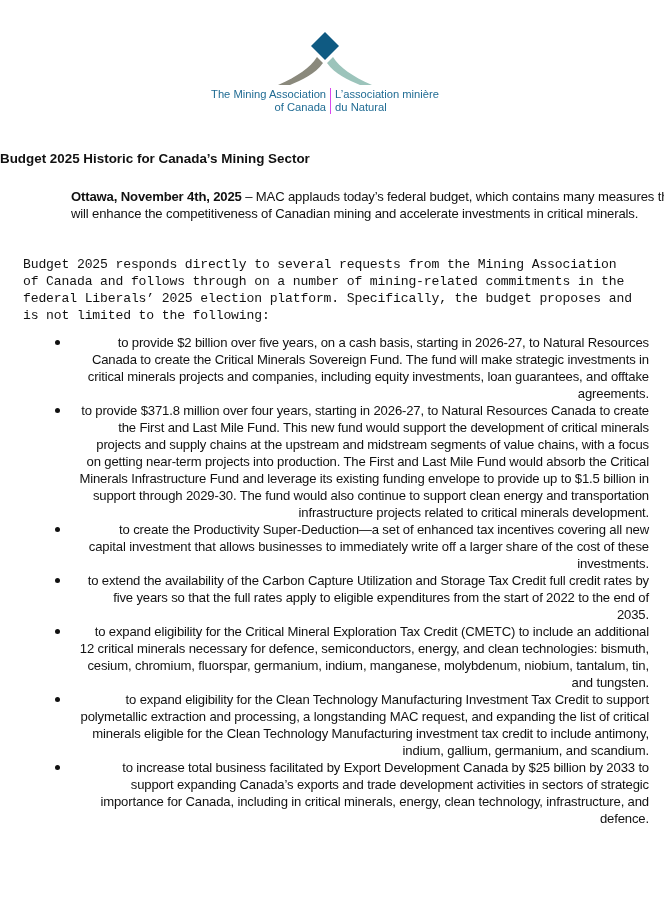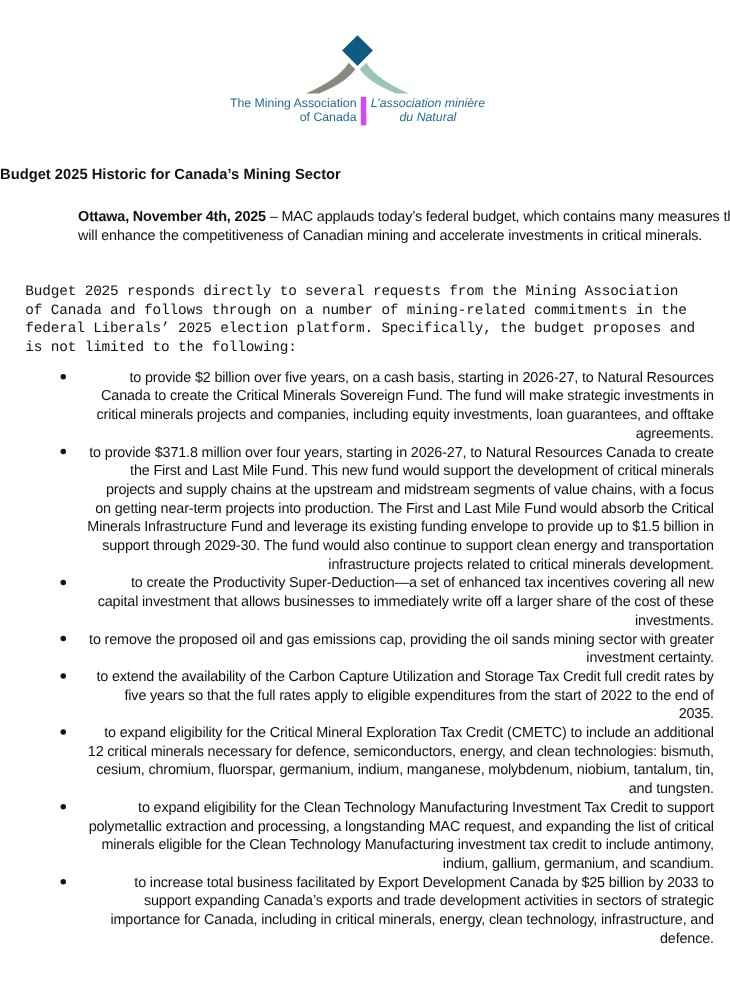--- a/index.html
+++ b/index.html
@@ -10,22 +10,22 @@
   }
   .logo {
     position: absolute; left: 205px; top: 30px; width: 240px; height: 90px;
   }
   .logo svg { position: absolute; left: 73px; top: 0px; }
   .logo-text {
     position: absolute; top: 58px; left: 0; width: 240px;
     font-size: 11.2px; color: #1f6b93; line-height: 13px;
     display: flex; justify-content: center;
   }
-  .logo-en { text-align: right; padding-right: 4px; border-right: 5px solid #d946ef; }
-  .logo-fr { text-align: center; padding-left: 4px; font-style: italic; }
+  .logo-en { text-align: right; padding-right: 4px; border-right: 1px solid #d946ef; }
+  .logo-fr { text-align: left; padding-left: 4px; }
   .title {
     position: absolute; top: 151px; left: 0; width: 664px; text-align: left;
     font-weight: bold; font-size: 13.4px;
   }
   .para {
     position: absolute; left: 23px; width: 610px;
     font-size: 13.1px; line-height: 17px; letter-spacing: -0.15px;
   }
   .p1 { top: 188px; margin-left: 48px; }
   .p2 { top: 256px; font-family: Liberation Mono, monospace; }
@@ -64,18 +64,17 @@
 <div class="title">Budget 2025 Historic for Canada’s Mining Sector</div>
 
 <div class="para p1"><b>Ottawa, November 4th, 2025</b><span> – MAC applauds today’s federal budget, which contains many measures that will enhance the competitiveness of Canadian mining and accelerate investments in critical minerals.</span></div>
 
 <div class="para p2">Budget 2025 responds directly to several requests from the Mining Association of Canada and follows through on a number of mining-related commitments in the federal Liberals’ 2025 election platform. Specifically, the budget proposes and is not limited to the following:</div>
 
 <ul class="list">
   <li><span class="bullet"></span><span>to provide $2 billion over five years, on a cash basis, starting in 2026-27, to Natural Resources Canada to create the Critical Minerals Sovereign Fund. The fund will make strategic investments in critical minerals projects and companies, including equity investments, loan guarantees, and offtake agreements.</span></li>
   <li><span class="bullet"></span><span>to provide $371.8 million over four years, starting in 2026-27, to Natural Resources Canada to create the First and Last Mile Fund. This new fund would support the development of critical minerals projects and supply chains at the upstream and midstream segments of value chains, with a focus on getting near-term projects into production. The First and Last Mile Fund would absorb the Critical Minerals Infrastructure Fund and leverage its existing funding envelope to provide up to $1.5 billion in support through 2029-30. The fund would also continue to support clean energy and transportation infrastructure projects related to critical minerals development.</span></li>
   <li><span class="bullet"></span><span>to create the Productivity Super-Deduction—a set of enhanced tax incentives covering all new capital investment that allows businesses to immediately write off a larger share of the cost of these investments.</span></li>
-  <li><span class="bullet"></span><span>to remove the proposed oil and gas emissions cap, providing the oil sands mining sector with greater investment certainty.</span></li>
   <li><span class="bullet"></span><span>to extend the availability of the Carbon Capture Utilization and Storage Tax Credit full credit rates by five years so that the full rates apply to eligible expenditures from the start of 2022 to the end of 2035.</span></li>
   <li><span class="bullet"></span><span>to expand eligibility for the Critical Mineral Exploration Tax Credit (CMETC) to include an additional 12 critical minerals necessary for defence, semiconductors, energy, and clean technologies: bismuth, cesium, chromium, fluorspar, germanium, indium, manganese, molybdenum, niobium, tantalum, tin, and tungsten.</span></li>
   <li><span class="bullet"></span><span>to expand eligibility for the Clean Technology Manufacturing Investment Tax Credit to support polymetallic extraction and processing, a longstanding MAC request, and expanding the list of critical minerals eligible for the Clean Technology Manufacturing investment tax credit to include antimony, indium, gallium, germanium, and scandium.</span></li>
   <li><span class="bullet"></span><span>to increase total business facilitated by Export Development Canada by $25 billion by 2033 to support expanding Canada’s exports and trade development activities in sectors of strategic importance for Canada, including in critical minerals, energy, clean technology, infrastructure, and defence.</span></li>
 </ul>
 
 </body></html>

